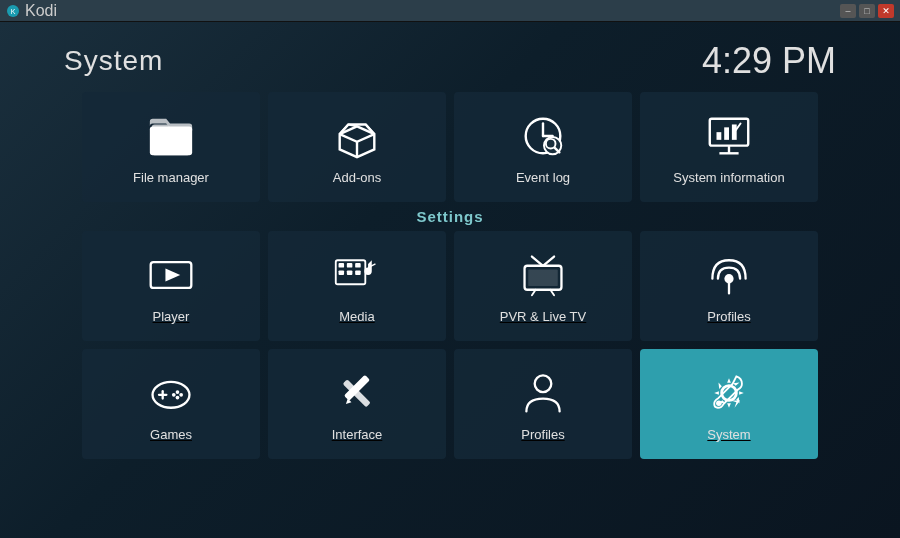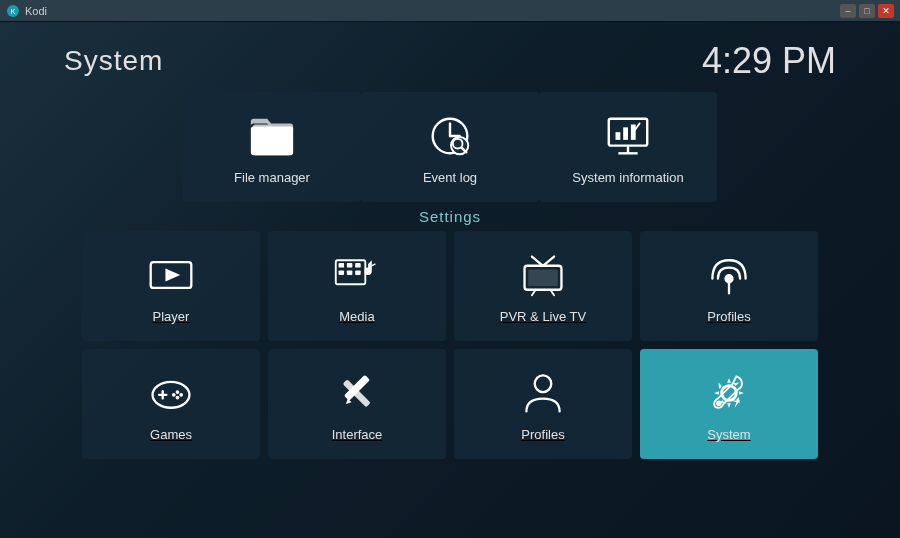--- a/index.html
+++ b/index.html
@@ -29,21 +29,21 @@
       align-items: center;
       gap: 5px;
     }
 
     .titlebar-icon {
       width: 14px;
       height: 14px;
     }
 
     .titlebar-title {
-      font-size: 11px;
+      font-size: 16px;
       color: #ccc;
     }
 
     .titlebar-controls {
       display: flex;
       gap: 3px;
     }
 
     .titlebar-btn {
       width: 16px;
@@ -86,35 +86,35 @@
 
     .clock {
       font-size: 36px;
       color: #e0e0e0;
       font-weight: 300;
     }
 
     
     .top-row {
       display: flex;
-      gap: 0;
+      gap: 8px;
       margin-bottom: 0;
       justify-content: center;
     }
 
     
     .settings-section {
       margin-top: 6px;
     }
 
     .settings-label {
       text-align: center;
       color: #7ec8cc;
       font-size: 15px;
-      font-weight: 400;
+      font-weight: 700;
       margin-bottom: 6px;
       letter-spacing: 1px;
     }
 
     .grid-row {
       display: flex;
       gap: 8px;
       justify-content: center;
       margin-bottom: 8px;
       text-decoration: underline;
@@ -194,20 +194,37 @@
           <path d="M4 16 Q4 13 7 13 L21 13 L25 18 L45 18 Q48 18 48 21 L48 16 Q48 13 45 13 L25 13 L21 8 L7 8 Q4 8 4 11 Z" fill="white" opacity="0.7"></path>
           <rect x="4" y="16" width="44" height="30" rx="3" fill="white" opacity="0.0"></rect>
 
           <path d="M6 20 Q6 17 9 17 L43 17 Q46 17 46 20 L46 43 Q46 46 43 46 L9 46 Q6 46 6 43 Z" fill="white"></path>
           <path d="M6 17 L6 17 Q6 14 9 14 L22 14 L26 18 L43 18 Q46 18 46 21 L6 21 Z" fill="rgba(255,255,255,0.7)"></path>
         </svg>
       </div>
       <span class="grid-item-label">File manager</span>
     </div>
 
+    <div class="grid-item">
+      <div class="icon-wrap">
+        <svg viewBox="0 0 52 52" width="50" height="50">
+
+          <path d="M8 24 L26 16 L44 24 L44 40 L26 48 L8 40 Z" fill="none" stroke="white" stroke-width="2.5"></path>
+          <path d="M8 24 L26 32 L44 24" fill="none" stroke="white" stroke-width="2.5"></path>
+          <path d="M26 32 L26 48" fill="none" stroke="white" stroke-width="2.5"></path>
+
+          <path d="M8 24 L17 14 L35 14 L44 24" fill="none" stroke="white" stroke-width="2.5"></path>
+          <line x1="17" y1="14" x2="26" y2="16" stroke="white" stroke-width="2"></line>
+          <line x1="35" y1="14" x2="44" y2="24" stroke="white" stroke-width="2"></line>
+
+          <line x1="17" y1="14" x2="8" y2="24" stroke="white" stroke-width="2"></line>
+        </svg>
+      </div>
+      <span class="grid-item-label">Add-ons</span>
+    </div>
 
     <div class="grid-item">
       <div class="icon-wrap">
         <svg viewBox="0 0 52 52" width="50" height="50">
 
           <circle cx="26" cy="26" r="18" fill="none" stroke="white" stroke-width="2.5"></circle>
 
           <line x1="26" y1="26" x2="26" y2="13" stroke="white" stroke-width="2.5" stroke-linecap="round"></line>
           <line x1="26" y1="26" x2="36" y2="26" stroke="white" stroke-width="2.5" stroke-linecap="round"></line>
 

